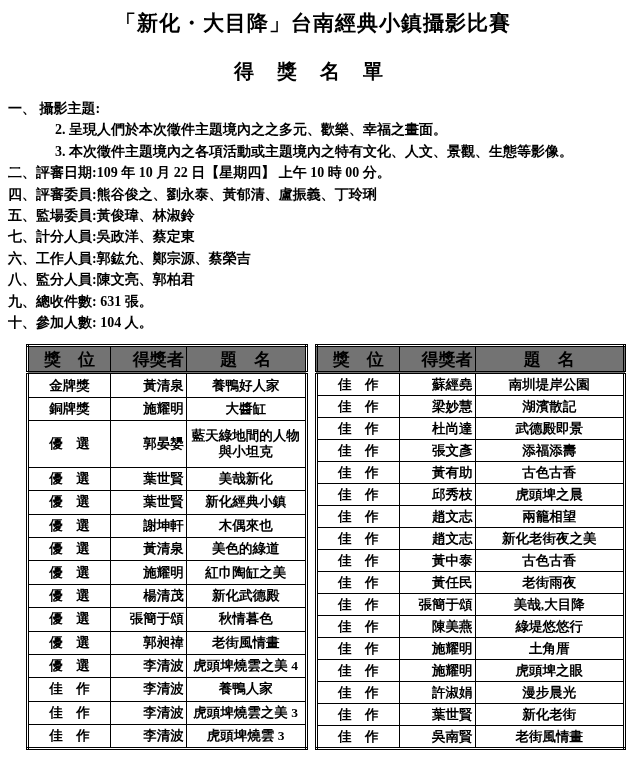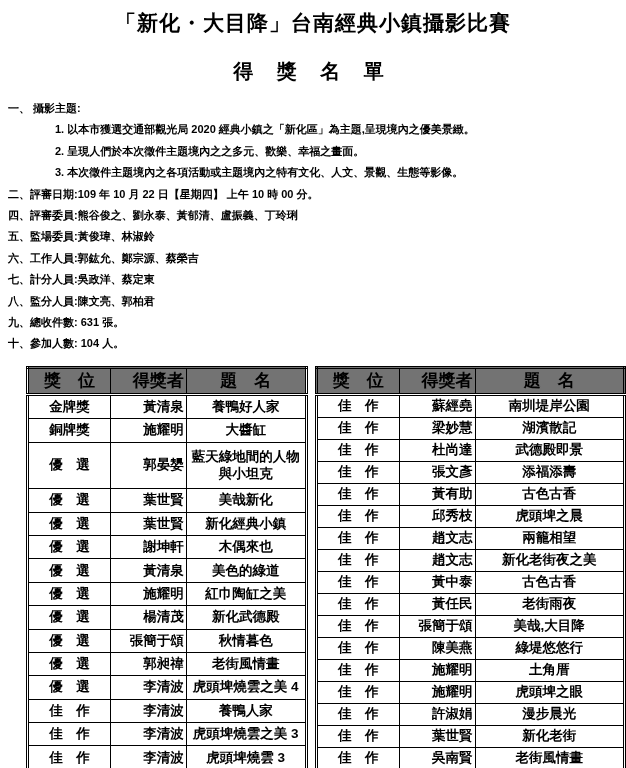--- a/index.html
+++ b/index.html
@@ -1,42 +1,42 @@
 <!DOCTYPE html>
 <html><head>
 <meta charset="utf-8">
 <style>
   html,body{margin:0;padding:0;background:#ffffff;}
   .page{
     position:relative;
     width:626px;height:768px;
     background:#ffffff;
     overflow:hidden;
-    font-family:Liberation Sans, sans-serif;
+    font-family:Liberation Serif, serif;
     color:#000;
     box-sizing:border-box;
     padding-top:9px;
   }
   .doc-title{
     text-align:center;
     font-size:21px;
     font-weight:bold;
     letter-spacing:1px;
   }
   .doc-subtitle{
     text-align:center;
     font-size:20px;
     font-weight:bold;
     letter-spacing:9px;
     margin-top:21px;
   }
   .info-list{
     margin-top:13px;
     padding-left:8px;
-    font-size:11px;
+    font-size:14px;
   }
   .info-line{
     line-height:21.4px;
     white-space:nowrap;
     font-weight:bold;
   }
   .sub-line{
     padding-left:47px;
     line-height:21.4px;
     white-space:nowrap;
@@ -80,28 +80,27 @@
   #table-right .col2{width:146px;}
 </style>
 </head>
 <body>
 
 <div class="page">
   <div class="doc-title">「新化・大目降」台南經典小鎮攝影比賽</div>
   <div class="doc-subtitle">得 獎 名 單</div>
   <div class="info-list" id="info-list">
       <div class="info-line">一、 攝影主題:</div>
-      <div class="sub-line">1. 以本市獲選交通部觀光局 2020 經典小鎮之「新化區」為主題,呈現境內之優美景緻。</div>
       <div class="sub-line">2. 呈現人們於本次徵件主題境內之之多元、歡樂、幸福之畫面。</div>
       <div class="sub-line">3. 本次徵件主題境內之各項活動或主題境內之特有文化、人文、景觀、生態等影像。</div>
       <div class="info-line">二、評審日期:109 年 10 月 22 日【星期四】 上午 10 時 00 分。</div>
       <div class="info-line">四、評審委員:熊谷俊之、劉永泰、黃郁清、盧振義、丁玲琍</div>
       <div class="info-line">五、監場委員:黃俊瑋、林淑鈴</div>
+      <div class="info-line">七、計分人員:吳政洋、蔡定東</div>
       <div class="info-line">六、工作人員:郭鈜允、鄭宗源、蔡榮吉</div>
-      <div class="info-line">七、計分人員:吳政洋、蔡定東</div>
       <div class="info-line">八、監分人員:陳文亮、郭柏君</div>
       <div class="info-line">九、總收件數: 631 張。</div>
       <div class="info-line">十、參加人數:  104 人。</div>
     </div>
   <div class="tables">
     <table id="table-left">
         <thead>
           <tr>
             <th class="col0">獎　位</th>
             <th class="col1">得獎者</th>

